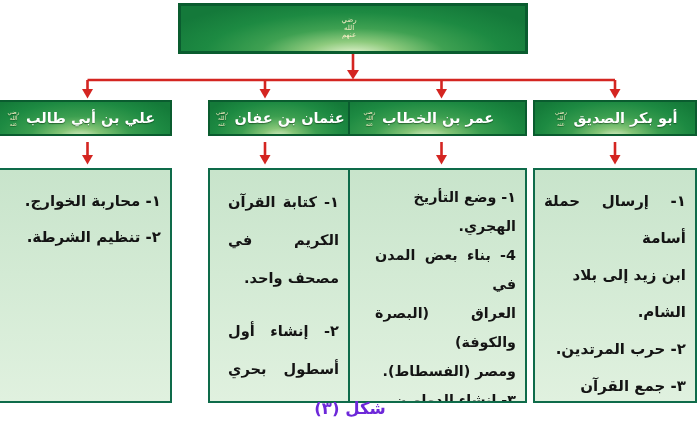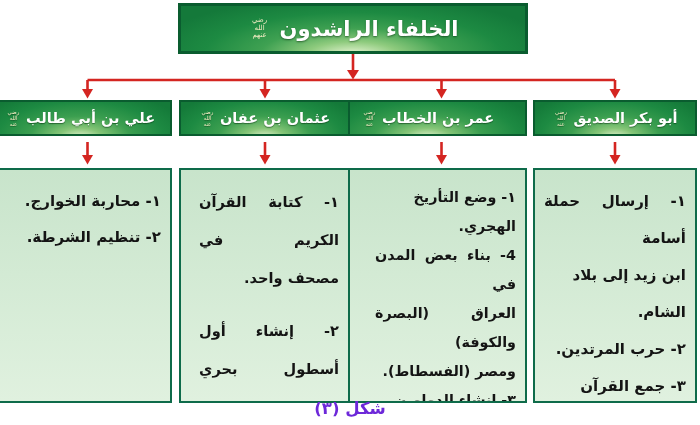--- a/index.html
+++ b/index.html
@@ -35,21 +35,21 @@
   }
   .banner .orn{width:24px;font-size:7px;line-height:1.1;margin-inline-start:8px;}
 
   
   .connectors{position:absolute;inset:0;width:700px;height:425px;pointer-events:none;}
 
   
   .column{position:absolute;top:100px;}
   .col-0{right:3px;width:164px;}
   .col-1{right:173px;width:199px;}
-  .col-2{right:350px;width:171px;}
+  .col-2{right:350px;width:142px;}
   .col-3{right:528px;width:184px;}
 
   .hdr{
     height:36px;border:2px solid var(--frame-green);
     background:
       radial-gradient(ellipse 62% 150% at 50% 112%, #e6f4d2 0%, #86c678 20%, #3c9f50 45%, #1d8a42 75%, #147a39 100%);
     display:flex;align-items:center;justify-content:center;
     color:var(--header-text);font-weight:bold;font-size:14.5px;
     text-shadow:0 1px 1px rgba(0,40,10,.5);
     white-space:nowrap;
@@ -77,21 +77,20 @@
     position:absolute;left:0;top:399px;width:700px;
     text-align:center;font-weight:bold;font-size:16.5px;color:#6d28d9;
   }
 </style>
 </head>
 <body>
 
 <div class="stage">
 
   <div class="banner">
-    <span class="banner-title">الخلفاء الراشدون</span>
     <span class="orn">رضي الله عنهم</span>
   </div>
 
   <svg class="connectors" viewBox="0 0 700 425">
     <g style="stroke:var(--connector-red);fill:var(--connector-red);" stroke-width="2.6">
 
       <line x1="353" y1="54" x2="353" y2="71"></line>
       <polygon points="347,70 359,70 353,79.5" stroke="none"></polygon>
 
       <line x1="87.5" y1="80" x2="615" y2="80"></line>

